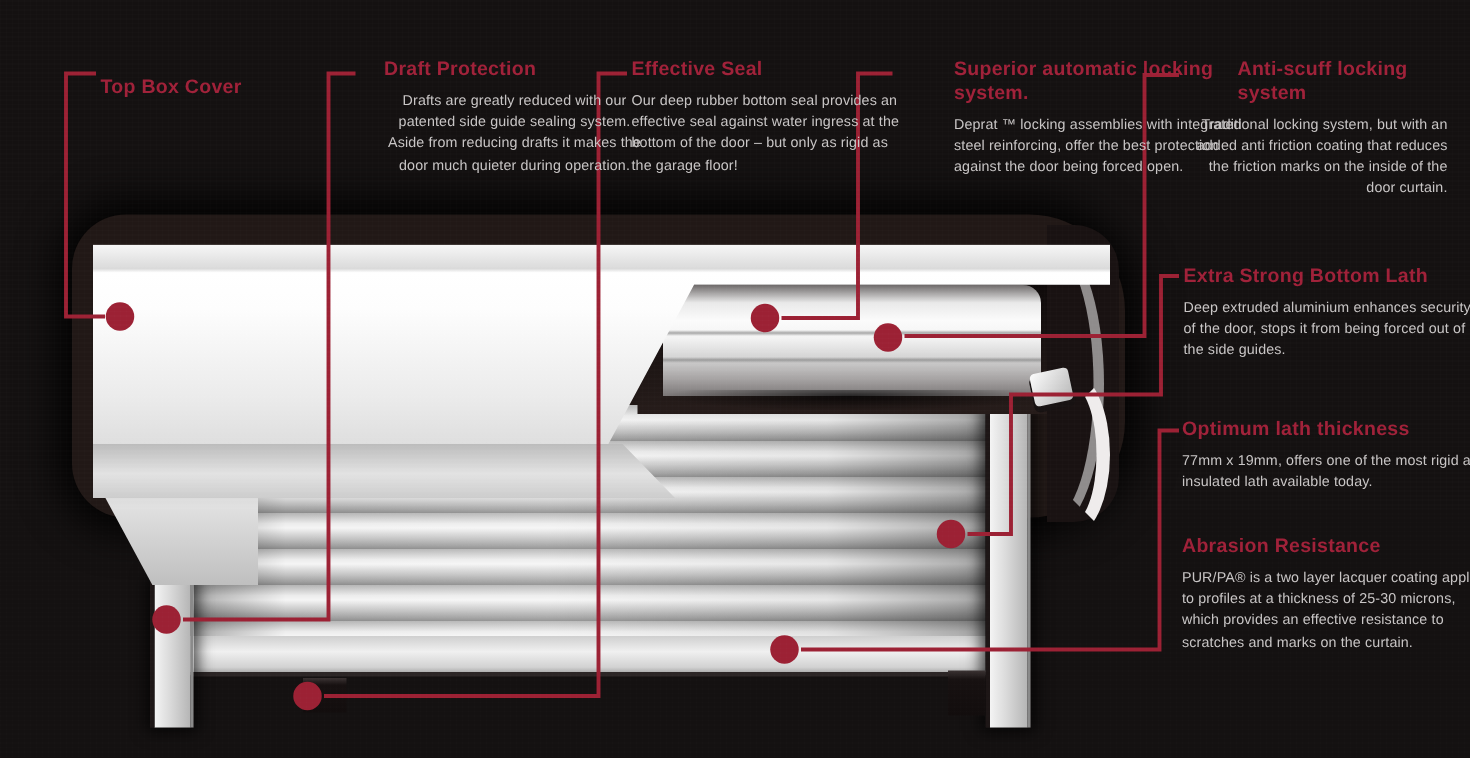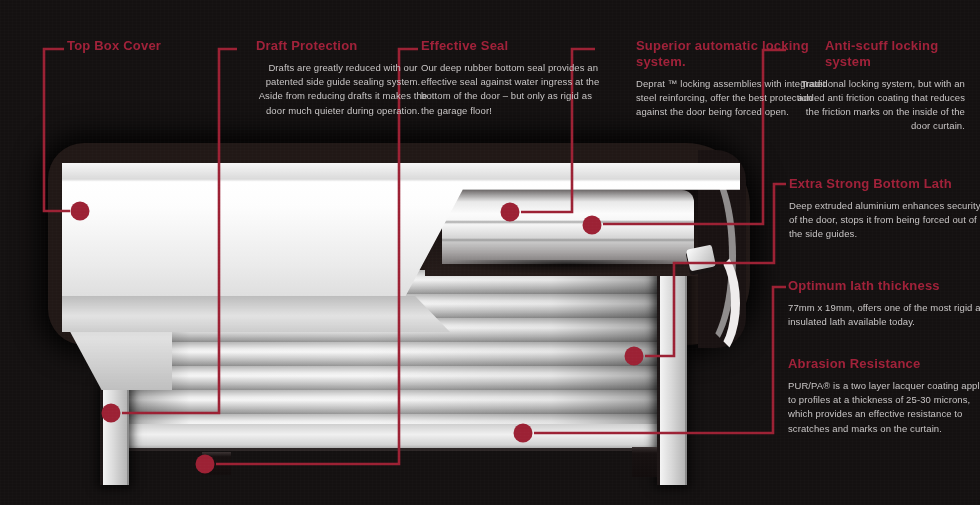--- a/index.html
+++ b/index.html
@@ -152,21 +152,21 @@
     <circle cx="111" cy="413" r="9.5" fill="#9c2134"></circle>
     <circle cx="205" cy="464" r="9.5" fill="#9c2134"></circle>
     <circle cx="510" cy="212" r="9.5" fill="#9c2134"></circle>
     <circle cx="592" cy="225" r="9.5" fill="#9c2134"></circle>
     <circle cx="634" cy="356" r="9.5" fill="#9c2134"></circle>
     <circle cx="523" cy="433" r="9.5" fill="#9c2134"></circle>
   </g>
 </svg>
 
 <div class="callout" id="c1">
-  <h3 style="color: rgb(160, 33, 57);">Top Box Cover</h3>
+  <h3 style="color: rgb(160, 33, 57); margin-top: 12px;">Top Box Cover</h3>
 </div>
 <div class="callout" id="c2">
   <h3 style="color: rgb(160, 33, 57);">Draft Protection</h3>
   <p style="color: rgb(200, 197, 197); text-align: center;">Drafts are greatly reduced with our patented side guide sealing system. Aside from reducing drafts it makes the door much quieter during operation.</p>
 </div>
 <div class="callout" id="c3">
   <h3 style="color: rgb(160, 33, 57);">Effective Seal</h3>
   <p style="color: rgb(200, 197, 197);">Our deep rubber bottom seal provides an effective seal against water ingress at the bottom of the door – but only as rigid as the garage floor!</p>
 </div>
 <div class="callout" id="c4">

